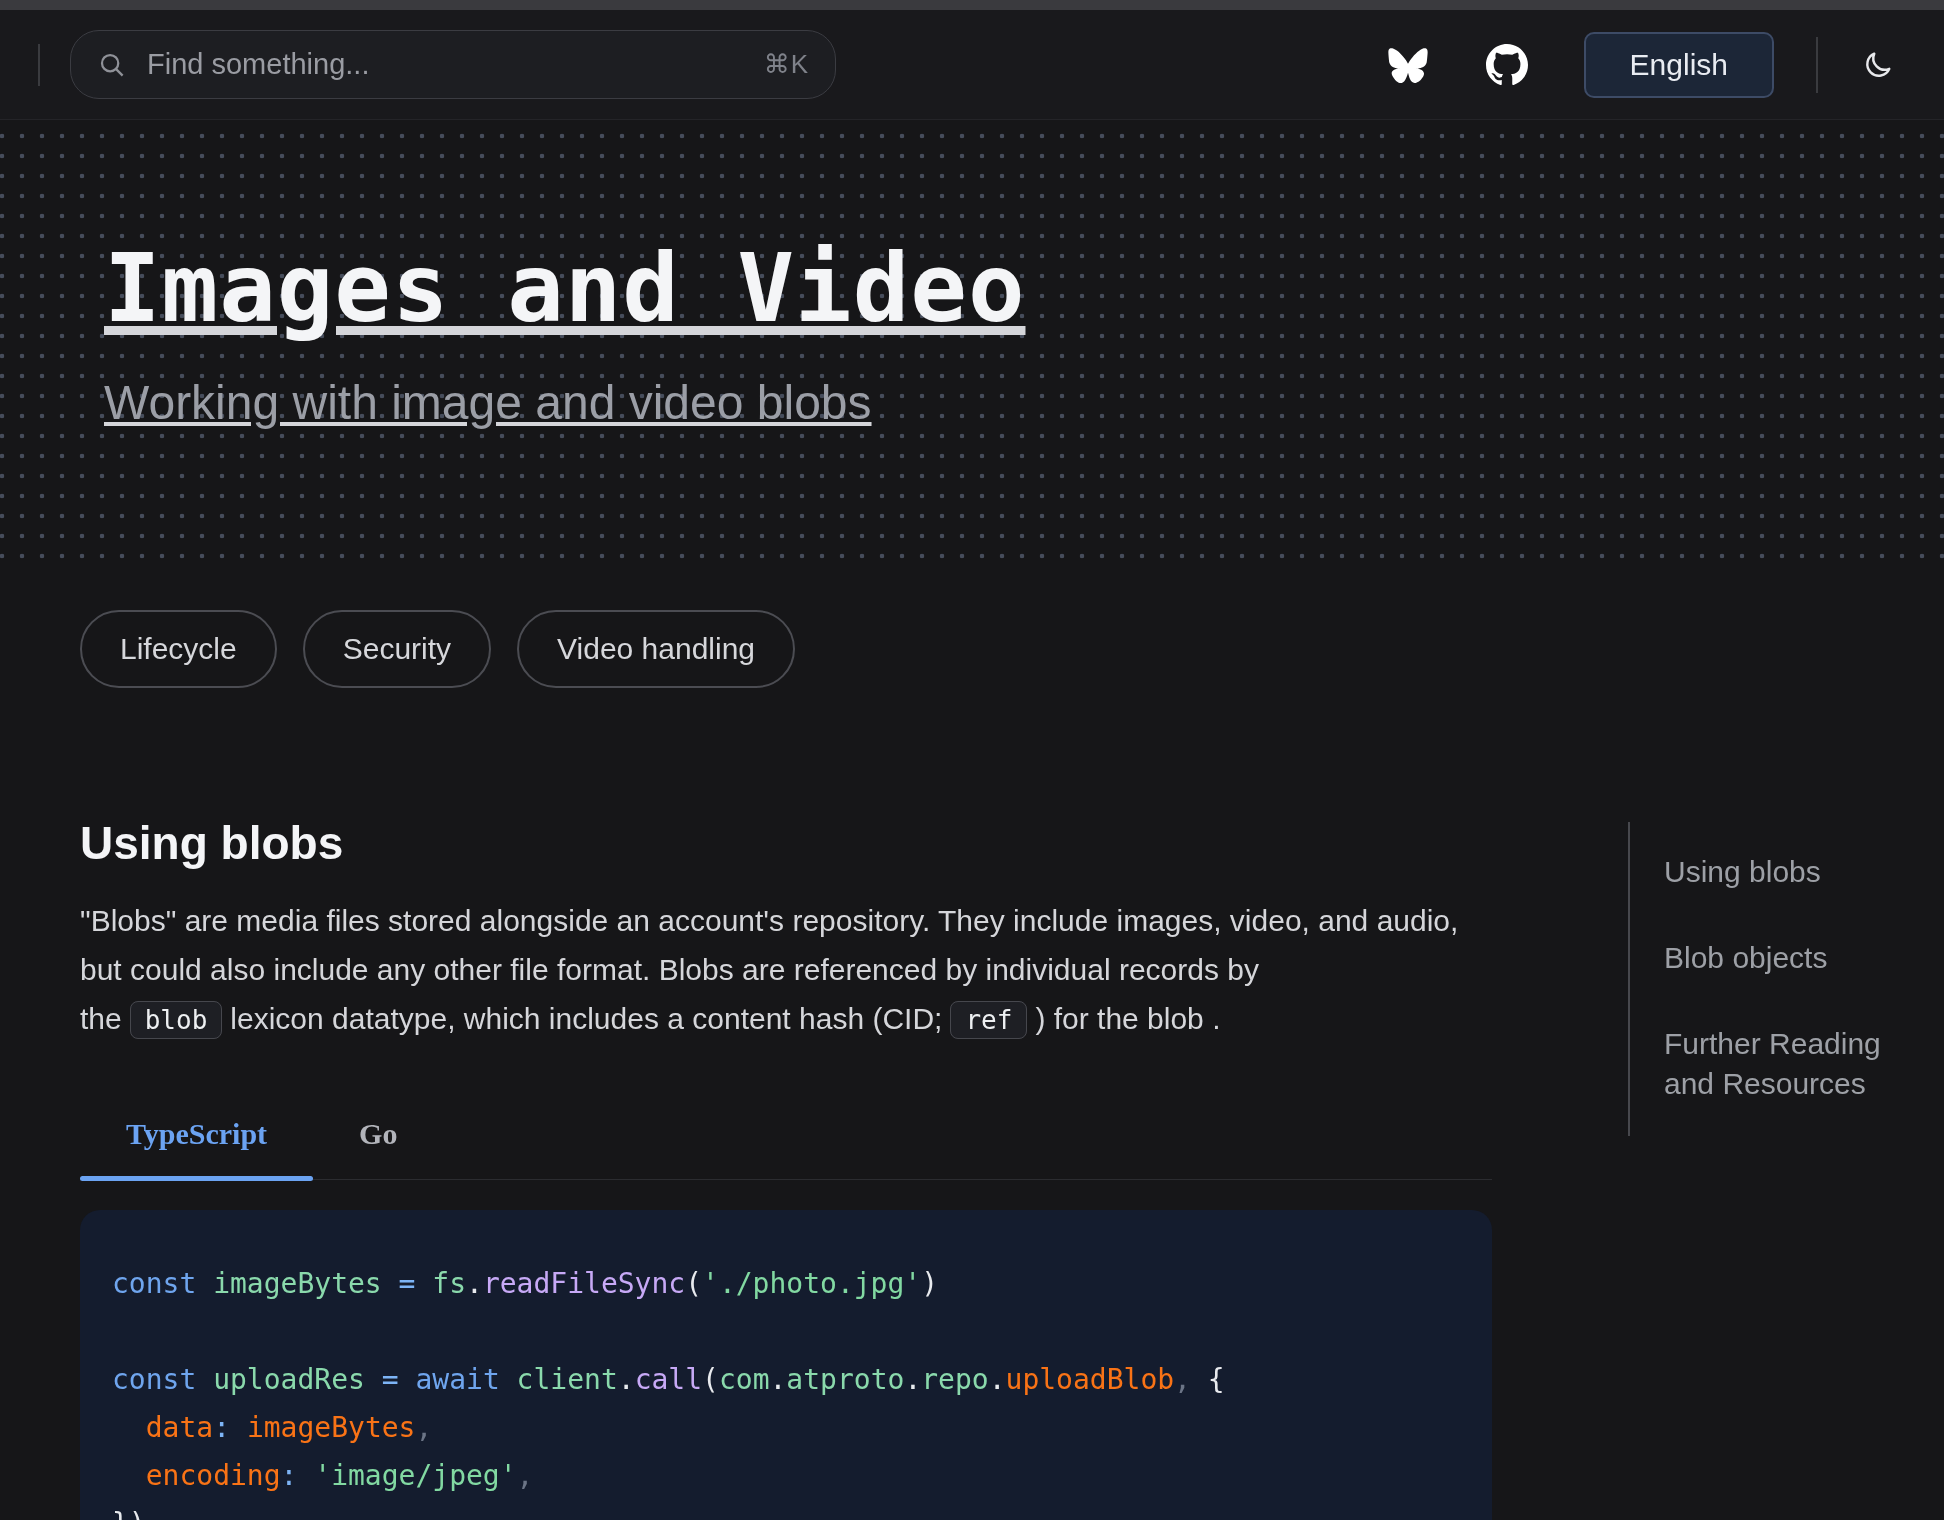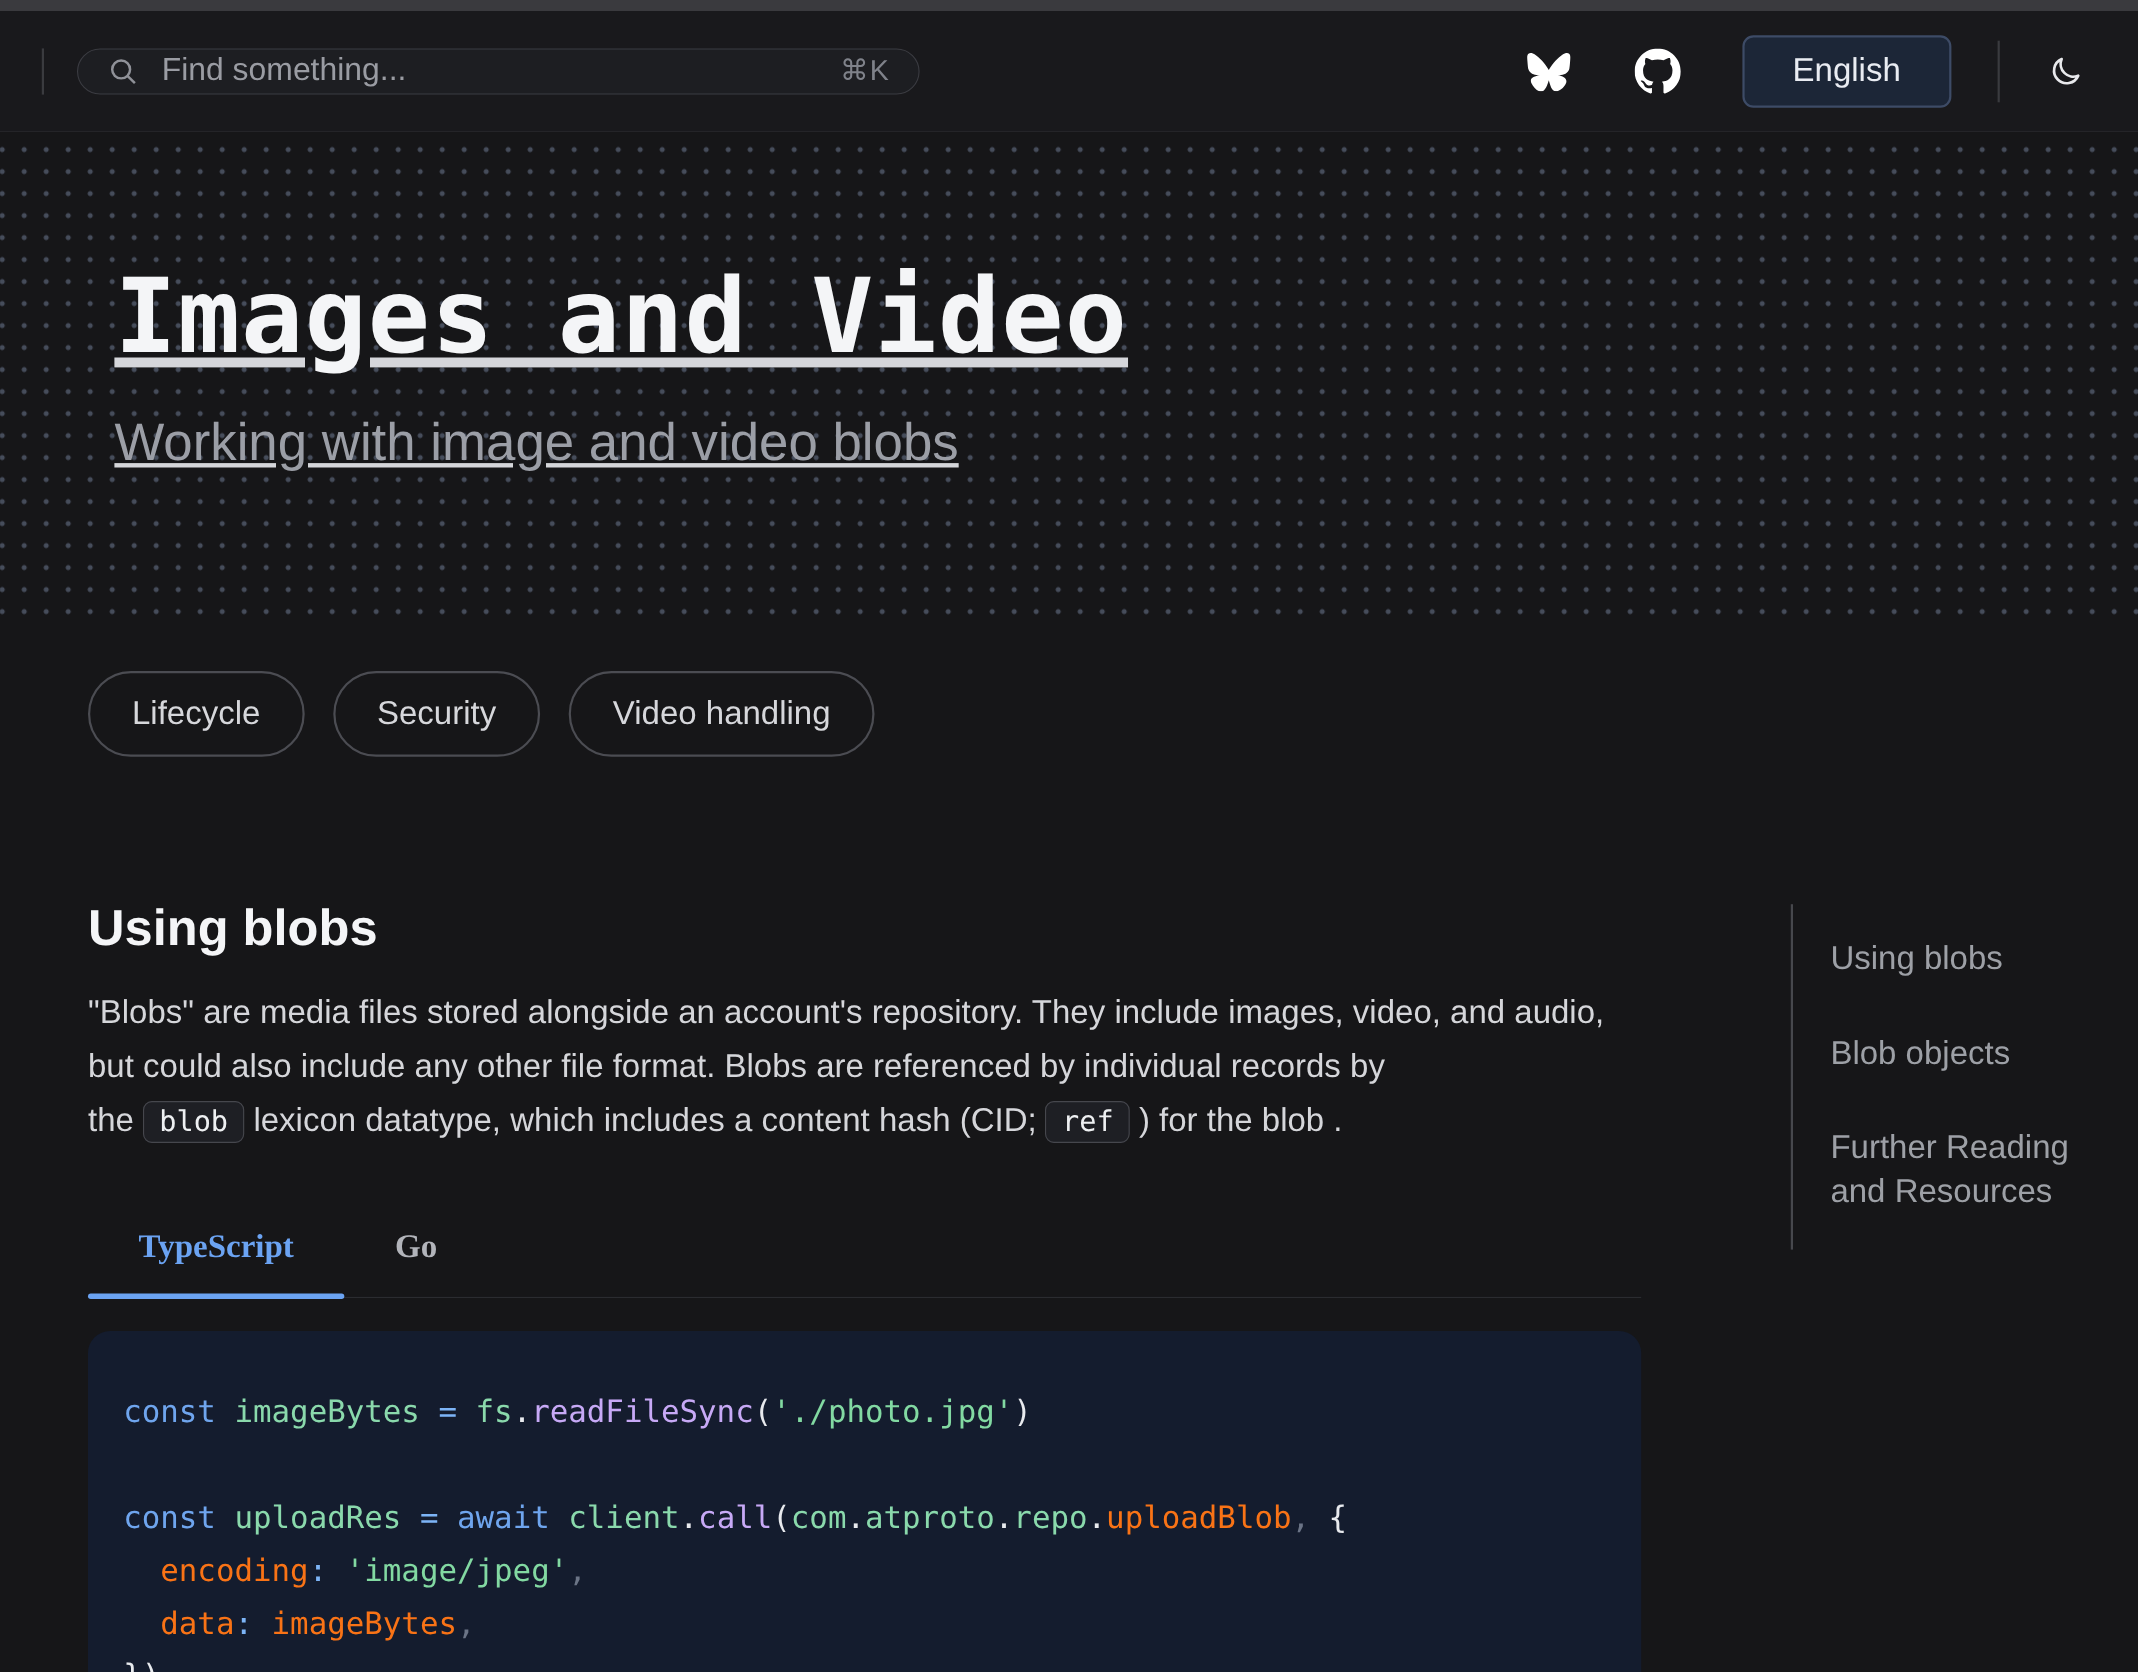--- a/index.html
+++ b/index.html
@@ -14,21 +14,21 @@
 
   
   .header {
     height:110px; background:#19191c;
     border-bottom:1px solid #242428;
     display:flex; align-items:center;
     padding:0 50px 0 38px;
   }
   .v-divider { width:2px; height:42px; background:#3a3b3f; flex:none; }
   .search-box {
-    margin-left:30px; width:766px; height:42px;
+    margin-left:30px; width:766px; height:69px;
     background:#1d1e22; border:1px solid #3b3c42;
     border-radius:29px;
     display:flex; align-items:center; gap:20px;
     padding:0 26px; flex:none;
   }
   .search-box svg { flex:none; }
   .search-placeholder { flex:1; font-size:29px; color:#9a9ca3; }
   .search-shortcut { font-size:26px; color:#7f828a; letter-spacing:1px; }
   .header-right { margin-left:auto; display:flex; align-items:center; }
   .icon-btn { background:none; border:none; cursor:pointer; display:flex; align-items:center; }
@@ -182,22 +182,22 @@
 
     <div class="tabs">
         <button class="tab active">TypeScript</button>
         <button class="tab">Go</button>
       </div>
 
     <div class="codeblock">
         <div class="code-line"><span class="tk-kw">const</span><span class="tk-pl"> </span><span class="tk-id">imageBytes</span><span class="tk-pl"> </span><span class="tk-op">=</span><span class="tk-pl"> </span><span class="tk-id">fs</span><span class="tk-pu">.</span><span class="tk-fn">readFileSync</span><span class="tk-pu">(</span><span class="tk-str">'./photo.jpg'</span><span class="tk-pu">)</span></div>
         <div class="code-line">&nbsp;</div>
         <div class="code-line"><span class="tk-kw">const</span><span class="tk-pl"> </span><span class="tk-id">uploadRes</span><span class="tk-pl"> </span><span class="tk-op">=</span><span class="tk-pl"> </span><span class="tk-kw">await</span><span class="tk-pl"> </span><span class="tk-id">client</span><span class="tk-pu">.</span><span class="tk-fn">call</span><span class="tk-pu">(</span><span class="tk-id">com</span><span class="tk-pu">.</span><span class="tk-id">atproto</span><span class="tk-pu">.</span><span class="tk-id">repo</span><span class="tk-pu">.</span><span class="tk-pl">uploadBlob</span><span class="tk-cm">,</span><span class="tk-pl"> </span><span class="tk-pu">{</span></div>
+        <div class="code-line"><span class="tk-pl">  data</span><span class="tk-op">:</span><span class="tk-pl"> </span><span class="tk-pl">imageBytes</span><span class="tk-cm">,</span></div>
         <div class="code-line"><span class="tk-pl">  encoding</span><span class="tk-op">:</span><span class="tk-pl"> </span><span class="tk-str">'image/jpeg'</span><span class="tk-cm">,</span></div>
-        <div class="code-line"><span class="tk-pl">  data</span><span class="tk-op">:</span><span class="tk-pl"> </span><span class="tk-pl">imageBytes</span><span class="tk-cm">,</span></div>
         <div class="code-line"><span class="tk-pu">})</span></div>
       </div>
   </div>
 
   <nav class="toc">
       <a class="toc-item">Using blobs</a>
       <a class="toc-item">Blob objects</a>
       <a class="toc-item">Further Reading and Resources</a>
     </nav>
 </div>

